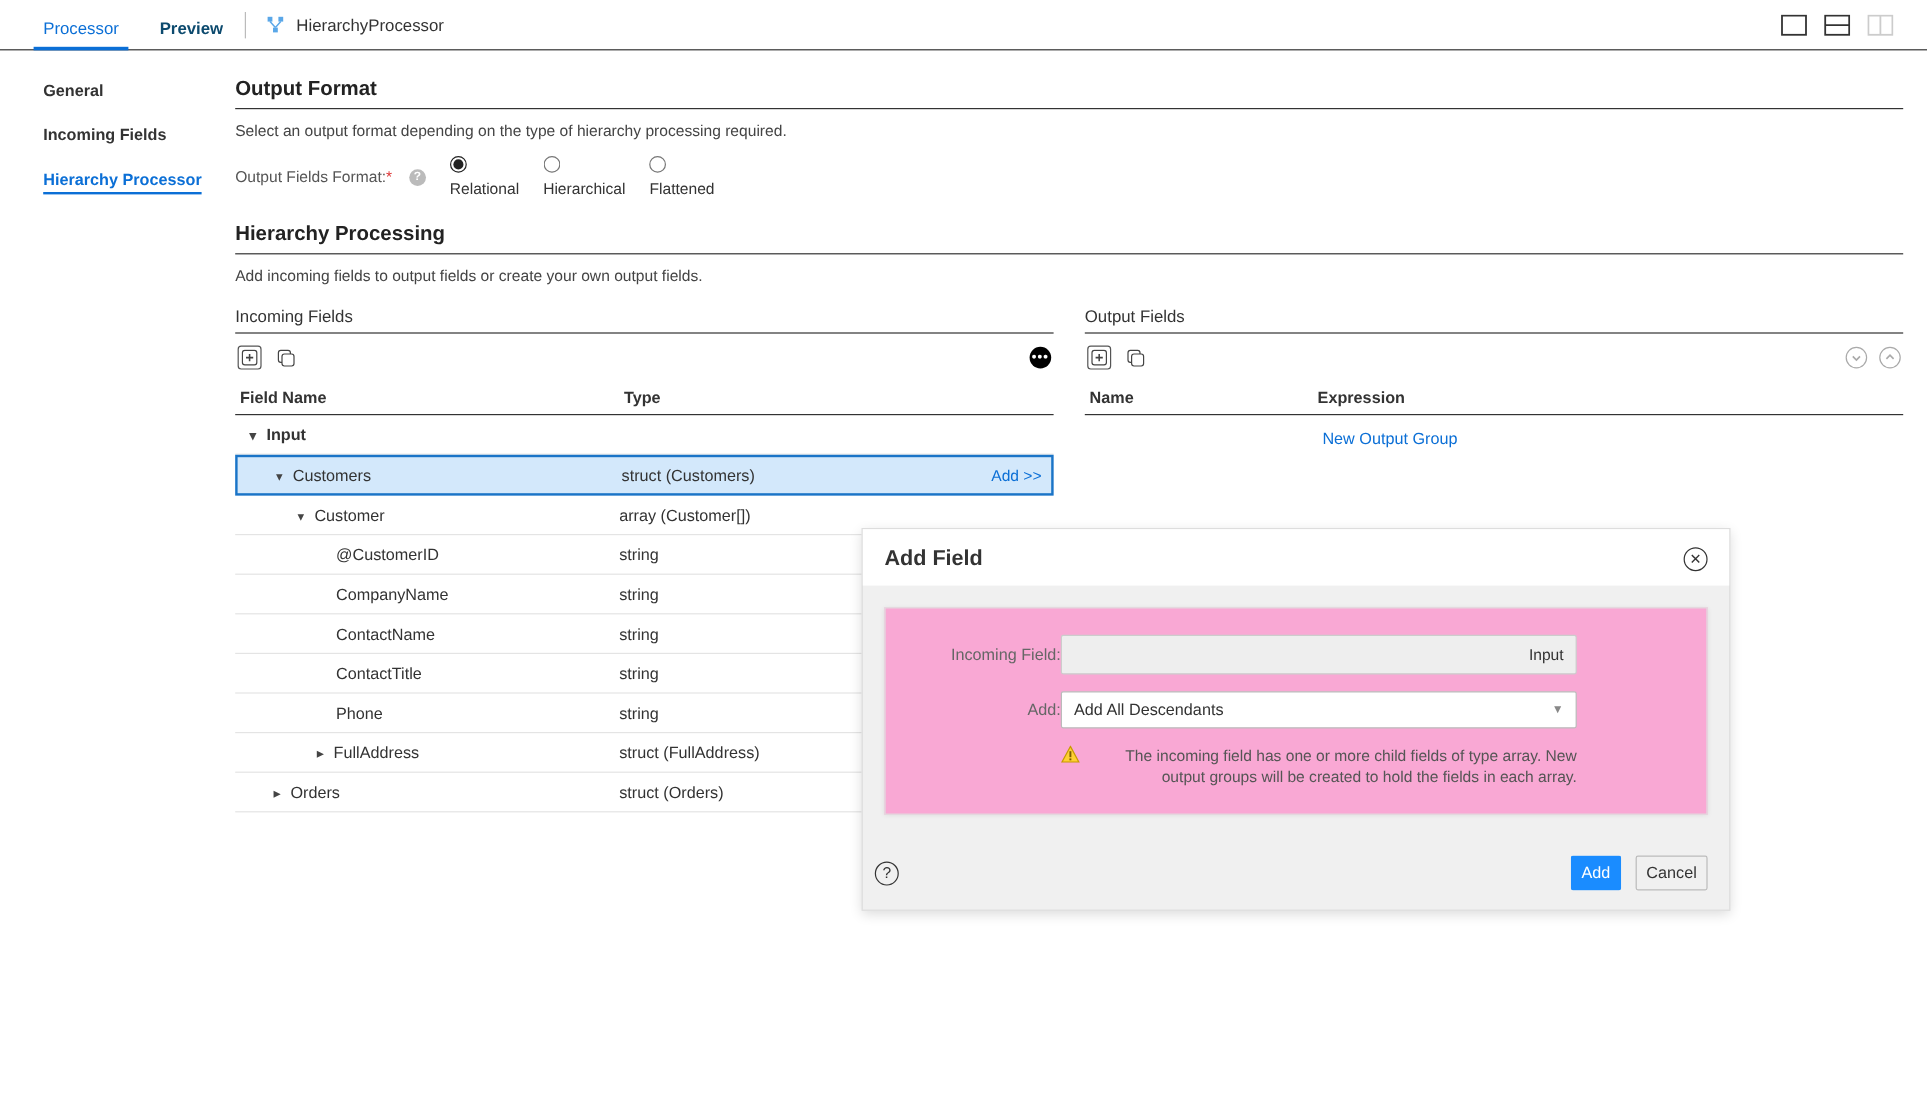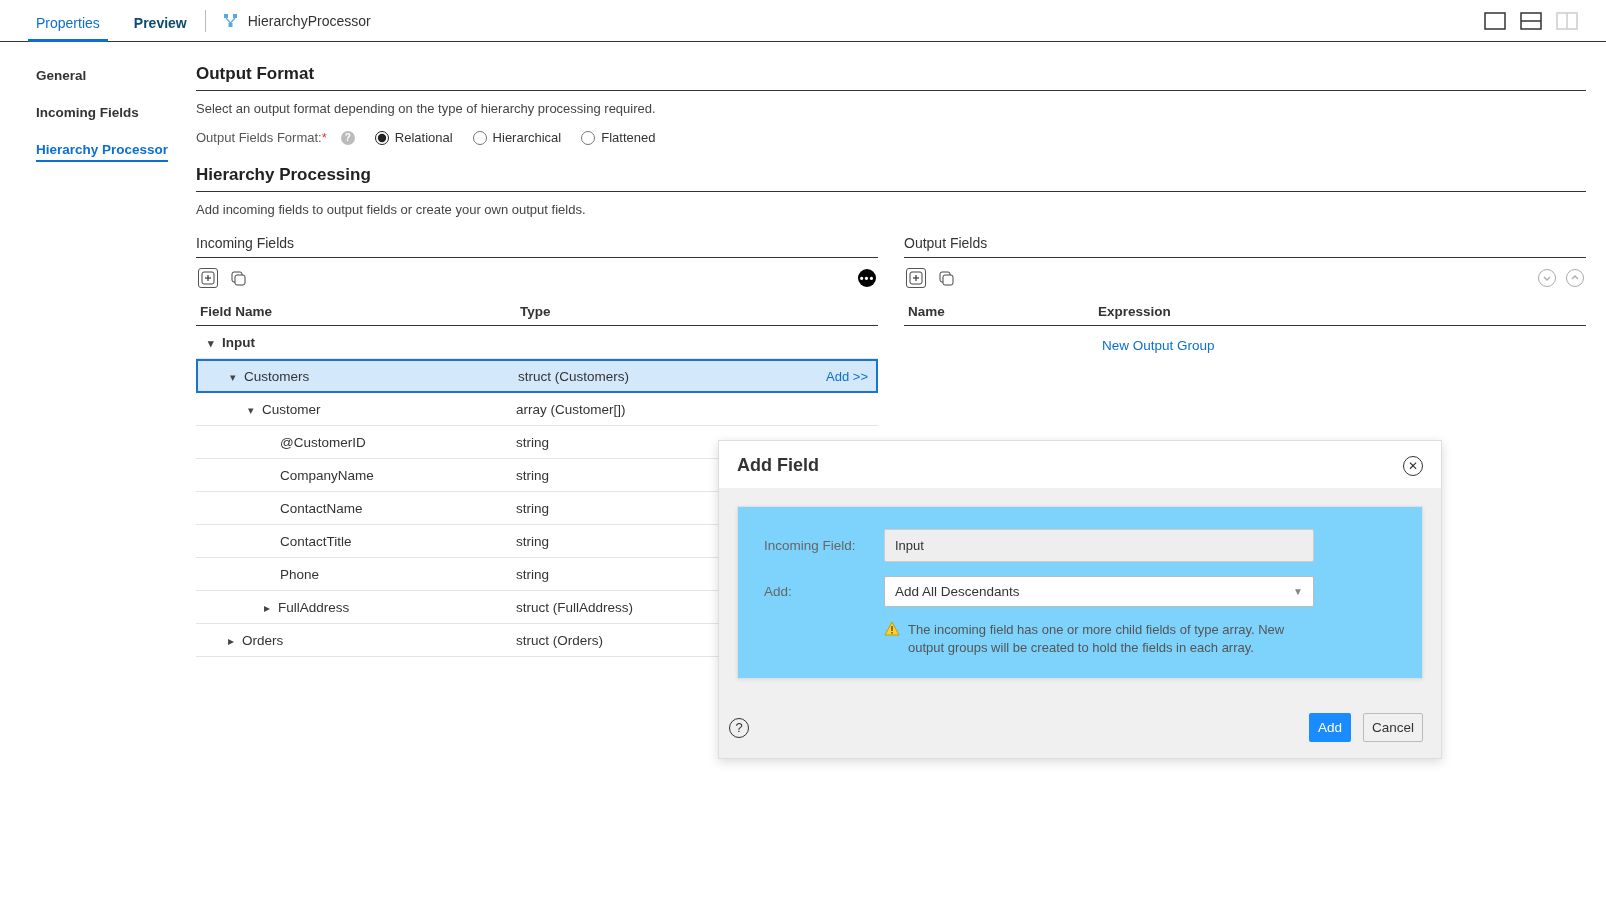--- a/index.html
+++ b/index.html
@@ -21,21 +21,21 @@
 .side-item { font-size: 13.5px; margin-bottom: 22px; cursor: pointer; font-weight: 600; }
 .side-item.active { color: #0b6fd6; display: inline-block; border-bottom: 2px solid #0b6fd6; padding-bottom: 3px; }
 
 .main { flex: 1; padding: 14px 20px 0 0; }
 .section-title { font-size: 17px; font-weight: 700; color: #222; padding: 8px 0 6px 0; border-bottom: 1px solid #333; }
 .section-desc { font-size: 13px; color: #444; padding: 10px 0 6px 0; }
 .radio-row { display: flex; align-items: center; gap: 10px; padding: 8px 0 12px 0; font-size: 13px; }
 .label-req { color: #555; }
 .req-star { color: #d33; }
 .help-circle { width: 14px; height: 14px; border-radius: 50%; background: #bbb; color: #fff; display: inline-flex; align-items: center; justify-content: center; font-size: 10px; font-weight: 700; margin-left: 4px; }
-.radio-opt { display: flex; align-items: center; gap: 6px; margin-left: 10px; }
+.radio-opt { display: flex; gap: 6px; margin-left: 10px; flex-direction: column; }
 .radio-opt input { width: 14px; height: 14px; accent-color: #222; }
 
 .two-cols { display: flex; gap: 26px; margin-top: 6px; }
 .col { flex: 1; min-width: 0; }
 .col-title { font-size: 14px; font-weight: 400; padding: 6px 0; border-bottom: 1px solid #333; }
 .toolbar { display: flex; align-items: center; padding: 10px 2px; gap: 10px; }
 .toolbar-btn { width: 20px; height: 20px; border: 1px solid #555; border-radius: 3px; display: inline-flex; align-items: center; justify-content: center; cursor: pointer; position: relative; }
 .toolbar-btn.stack { border: none; }
 .dots-btn { width: 18px; height: 18px; border-radius: 50%; background: #000; color: #fff; display: flex; align-items: center; justify-content: center; font-size: 11px; font-weight: 700; letter-spacing: 1px; cursor: pointer; }
 .chev-circle { width: 18px; height: 18px; border: 1px solid #aaa; border-radius: 50%; display: inline-flex; align-items: center; justify-content: center; color: #aaa; cursor: pointer; }
@@ -57,40 +57,40 @@
 .add-link { color: #0b6fd6; font-size: 13px; cursor: pointer; }
 .new-out-link { color: #0b6fd6; font-size: 13.5px; cursor: pointer; padding-left: 4px; }
 .out-body-row { display: flex; padding: 12px 4px 0; justify-content: space-between; }
 
 
 .dialog { position: absolute; left: 718px; top: 440px; width: 724px; background: #f0f0f0; border: 1px solid #ddd; box-shadow: 0 3px 10px rgba(0,0,0,.15); }
 .dialog-hdr { background: #fff; display: flex; align-items: center; justify-content: space-between; padding: 14px 18px 12px; }
 .dialog-title { font-size: 18px; font-weight: 600; }
 .close-circ { width: 20px; height: 20px; border: 1.5px solid #333; border-radius: 50%; display: flex; align-items: center; justify-content: center; cursor: pointer; font-size: 12px; line-height: 1; }
 .dialog-body { padding: 18px; }
-.inner-panel { background: #7dd3fc; border: 1px solid #e0e0e0; box-shadow: 0 1px 4px rgba(0,0,0,.08); padding: 22px 26px 22px 26px; }
+.inner-panel { background: #f9a8d4; border: 1px solid #e0e0e0; box-shadow: 0 1px 4px rgba(0,0,0,.08); padding: 22px 26px 22px 26px; text-align: right; }
 .form-row { display: flex; align-items: center; margin-bottom: 14px; }
 .form-lab { width: 120px; color: #666; font-size: 13.5px; }
 .ro-input { flex: 0 0 430px; background: #eee; border: 1px solid #ccc; border-radius: 2px; padding: 8px 10px; font-size: 13px; }
 .select-wrap { flex: 0 0 430px; display: flex; align-items: center; justify-content: space-between; background: #fff; border: 1px solid #bbb; border-radius: 2px; padding: 7px 10px; font-size: 13.5px; cursor: pointer; }
 .select-chev { color: #888; font-size: 10px; }
 .warn-row { display: flex; align-items: flex-start; gap: 8px; margin-left: 120px; max-width: 430px; color: #555; font-size: 13px; line-height: 1.35; }
 .warn-ico { width: 16px; height: 16px; flex-shrink: 0; }
 .dialog-ftr { display: flex; align-items: center; padding: 16px 18px 16px 10px; }
 .help-q { width: 20px; height: 20px; border: 1.5px solid #333; border-radius: 50%; display: flex; align-items: center; justify-content: center; font-size: 13px; cursor: pointer; }
 .btn { padding: 6px 8px; border-radius: 2px; font-size: 13.5px; cursor: pointer; border: 1px solid transparent; }
 .btn-primary { background: #1a8cff; color: #fff; }
 .btn-sec { background: #f0f0f0; border: 1px solid #bbb; color: #333; margin-left: 12px; }
 </style>
 </head>
 <body>
 
 <div class="top-bar">
   <div class="top-tabs">
-    <div class="top-tab active">Properties</div>
+    <div class="top-tab active">Processor</div>
     <div class="top-tab">Preview</div>
   </div>
   <div class="vbar"></div>
   <span class="hp-icon">
     <svg viewBox="0 0 18 18">
         <rect x="2" y="2" width="4" height="4" fill="#5aa7e8"></rect>
         <rect x="11" y="2" width="4" height="4" fill="#5aa7e8"></rect>
         <rect x="6.5" y="11" width="4" height="4" fill="#5aa7e8"></rect>
         <line x1="4" y1="6" x2="8.5" y2="11" stroke="#5aa7e8" stroke-width="1.2"></line>
         <line x1="13" y1="6" x2="8.5" y2="11" stroke="#5aa7e8" stroke-width="1.2"></line>

